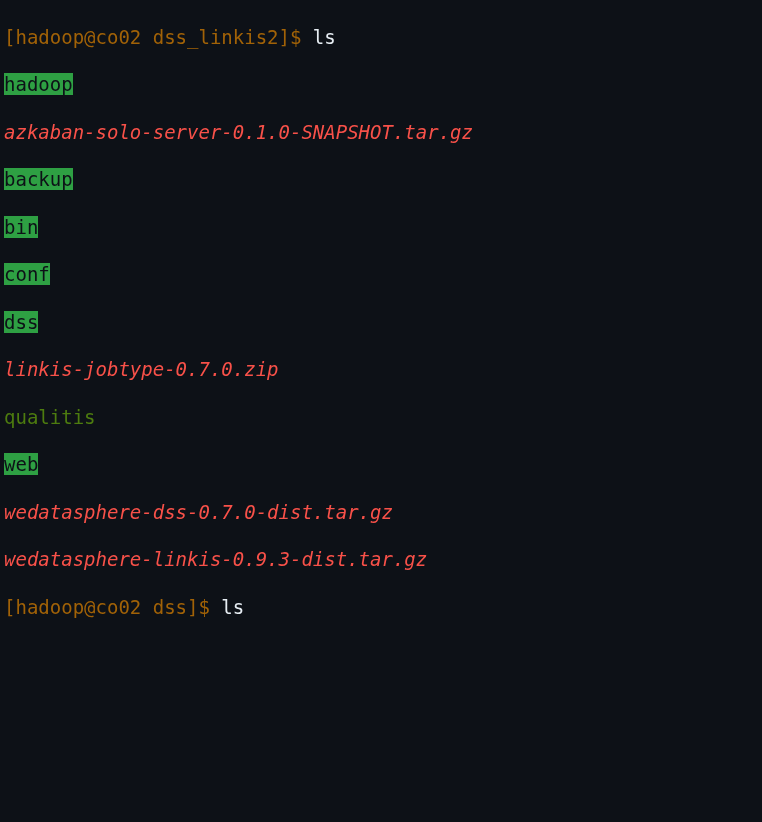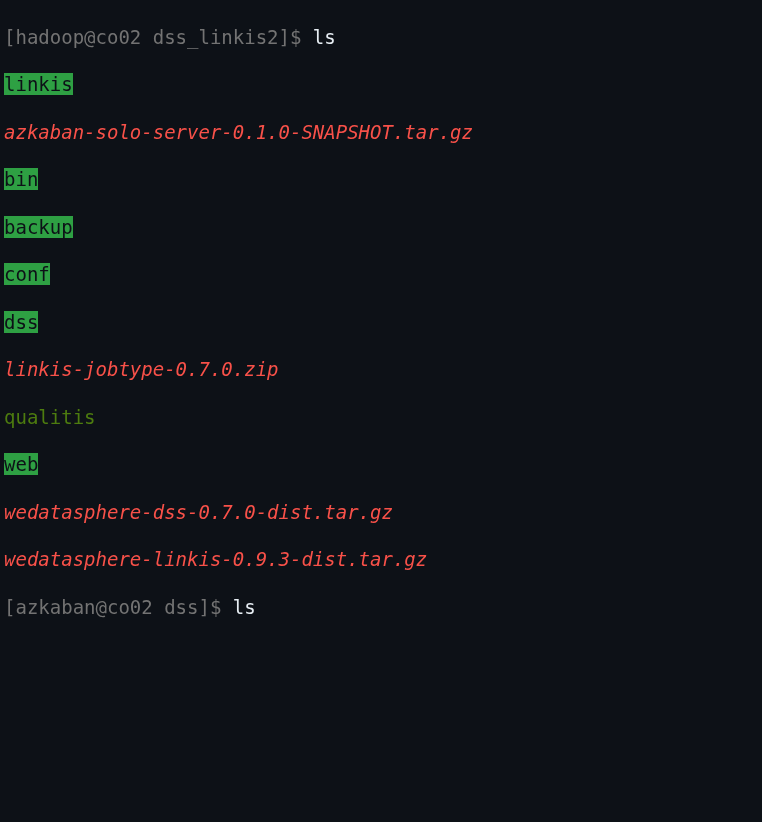--- a/index.html
+++ b/index.html
@@ -12,44 +12,44 @@
     line-height:1.25;
     width:762px;
     height:822px;
     overflow:hidden;
   }
   .term{
     padding:2px 4px;
     white-space:pre;
     position:relative;
   }
-  .prompt{color:#737373;}
+  .prompt{color:#a16207;}
   .cmd{color:#e6edf3;margin-top:44px;}
   .dir-hl{background:#2ea043;color:#0d1117;}
   .file-red{color:#f85149;font-style:italic;}
   .cyan{color:#4d7c0f;}
   .row{}
 </style>
 </head>
 <body>
 
 <div class="term">
 <div class="row"><span class="prompt">[hadoop@co02 dss_linkis2]$ </span><span class="cmd">ls</span></div>
-<div class="row"><span class="dir-hl">linkis</span></div>
+<div class="row"><span class="dir-hl">hadoop</span></div>
 <div class="row"><span class="file-red">azkaban-solo-server-0.1.0-SNAPSHOT.tar.gz</span></div>
+<div class="row"><span class="dir-hl">backup</span></div>
 <div class="row"><span class="dir-hl">bin</span></div>
-<div class="row"><span class="dir-hl">backup</span></div>
 <div class="row"><span class="dir-hl">conf</span></div>
 <div class="row"><span class="dir-hl">dss</span></div>
 <div class="row"><span class="file-red">linkis-jobtype-0.7.0.zip</span></div>
 <div class="row"><span class="cyan">qualitis</span></div>
 <div class="row"><span class="dir-hl">web</span></div>
 <div class="row"><span class="file-red">wedatasphere-dss-0.7.0-dist.tar.gz</span></div>
 <div class="row"><span class="file-red">wedatasphere-linkis-0.9.3-dist.tar.gz</span></div>
-<div class="row"><span class="prompt">[azkaban@co02 dss]$ </span><span class="cmd">ls</span></div>
+<div class="row"><span class="prompt">[hadoop@co02 dss]$ </span><span class="cmd">ls</span></div>
 
 
 
 
 
 
 
 
 
 

